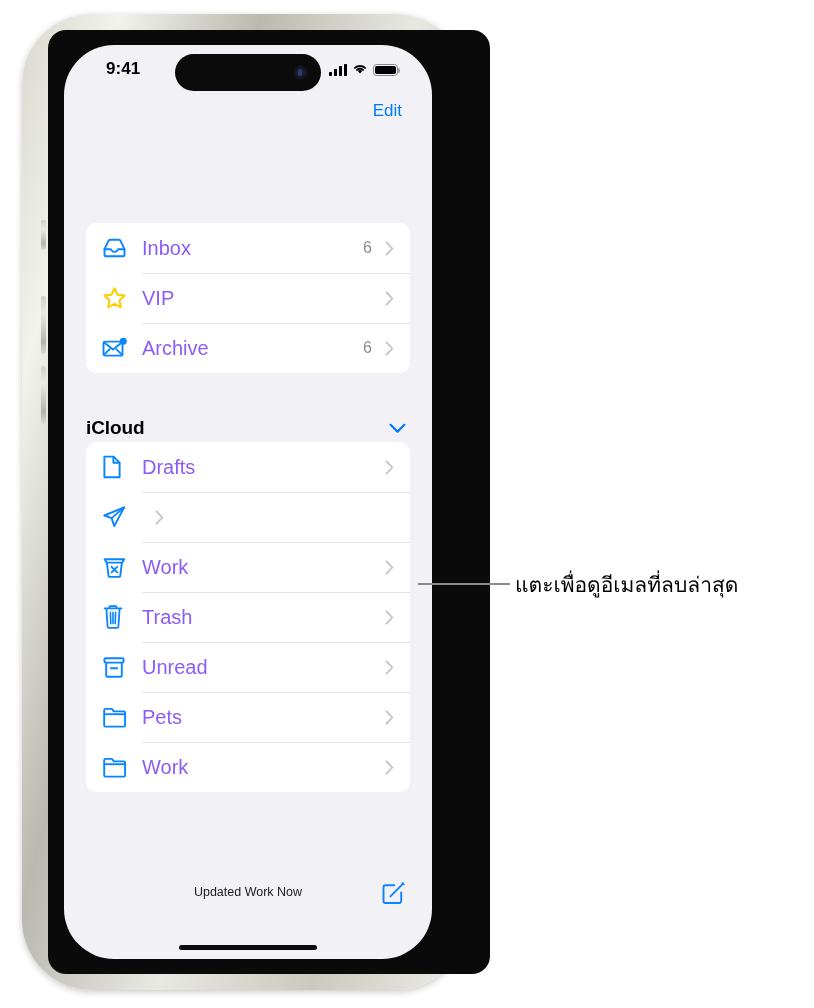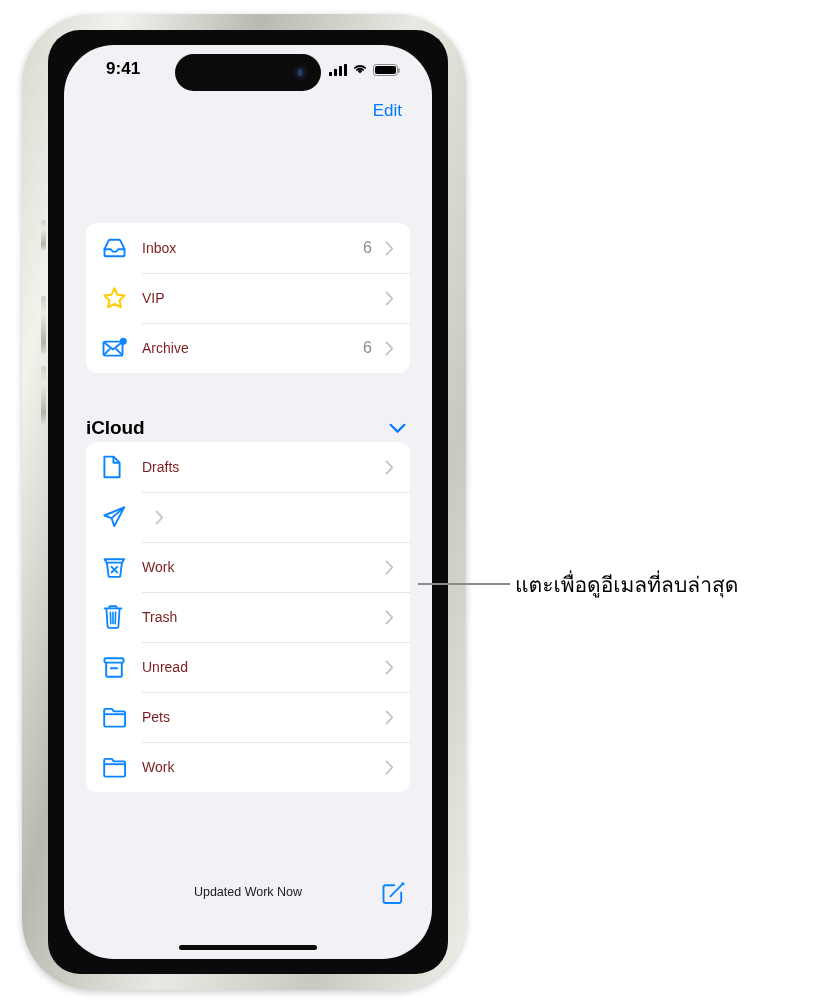--- a/index.html
+++ b/index.html
@@ -25,22 +25,23 @@
     border-radius: 70px;
     background: linear-gradient(105deg, #d8d8d0 0%, #f3f3ee 14%, #b9b9b1 34%, #e9e9e3 56%, #c9c9c1 78%, #efefe9 100%);
     box-shadow: 0 2px 7px rgba(0,0,0,0.22);
   }
   .phone-inner {
     position: absolute;
     left: 26px;
     top: 16px;
     width: 400px;
     height: 944px;
-    border-radius: 32px;
+    border-radius: 18px;
     background: #0a0a0a;
+    padding-left: 42px;
   }
   .screen {
     position: absolute;
     left: 16px;
     top: 15px;
     width: 368px;
     height: 914px;
     border-radius: 50px;
     background: #f2f2f6;
     overflow: hidden;
@@ -181,22 +182,22 @@
   }
   .row-icon {
     width: 40px;
     min-width: 40px;
     display: flex;
     align-items: center;
     justify-content: flex-start;
   }
   .row-label {
     flex: 1;
-    font-size: 14px;
-    color: #7f1d1d;
+    font-size: 20px;
+    color: #8b5cf6;
   }
   .row-count {
     font-size: 16px;
     color: #8b8b90;
     margin-right: 9px;
   }
   .chev {
     width: 16px;
     margin-right: 13px;
     display: flex;

